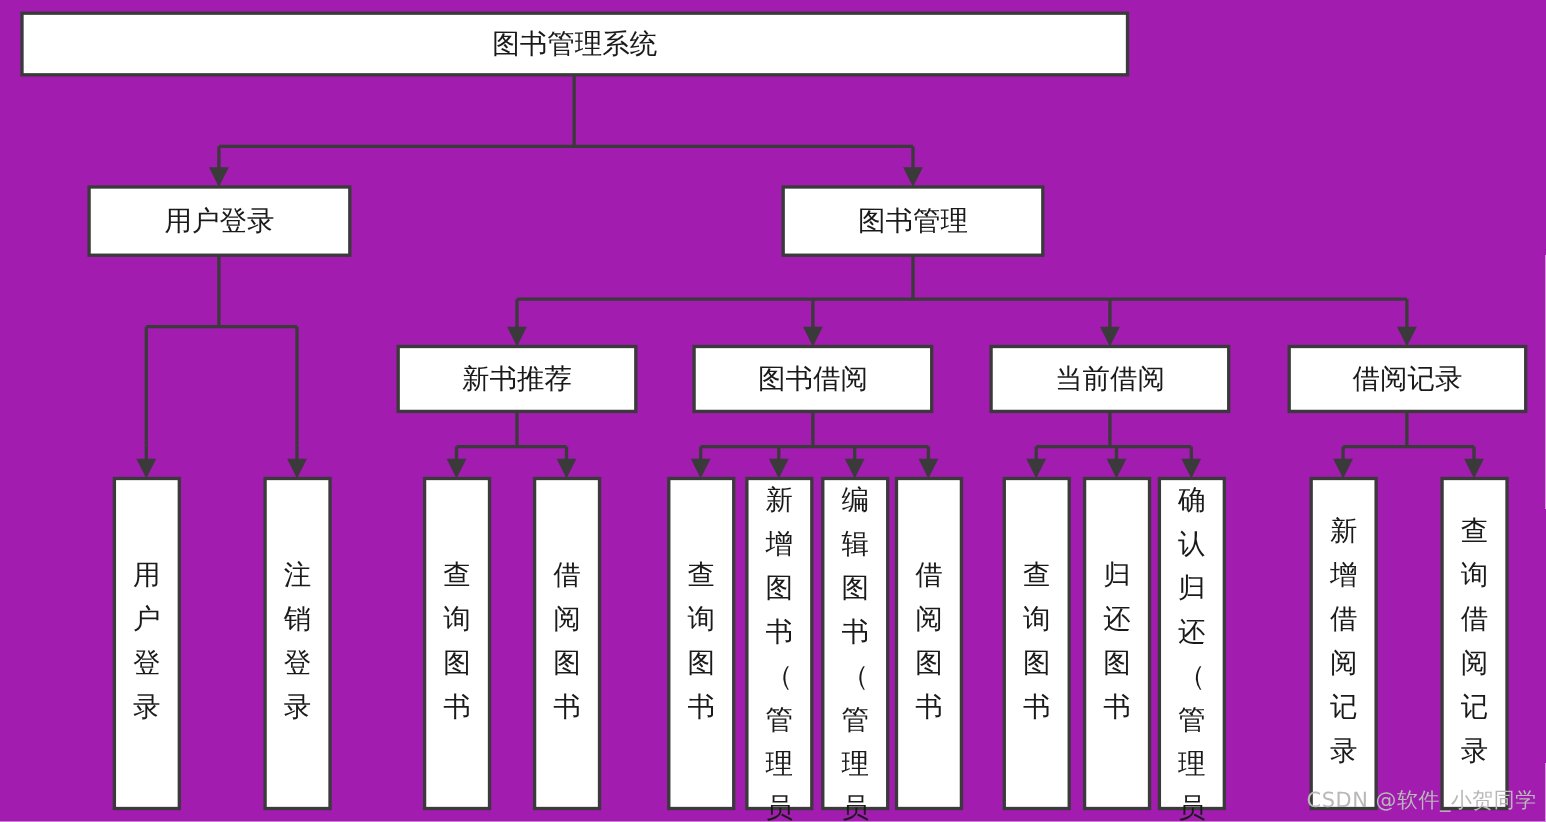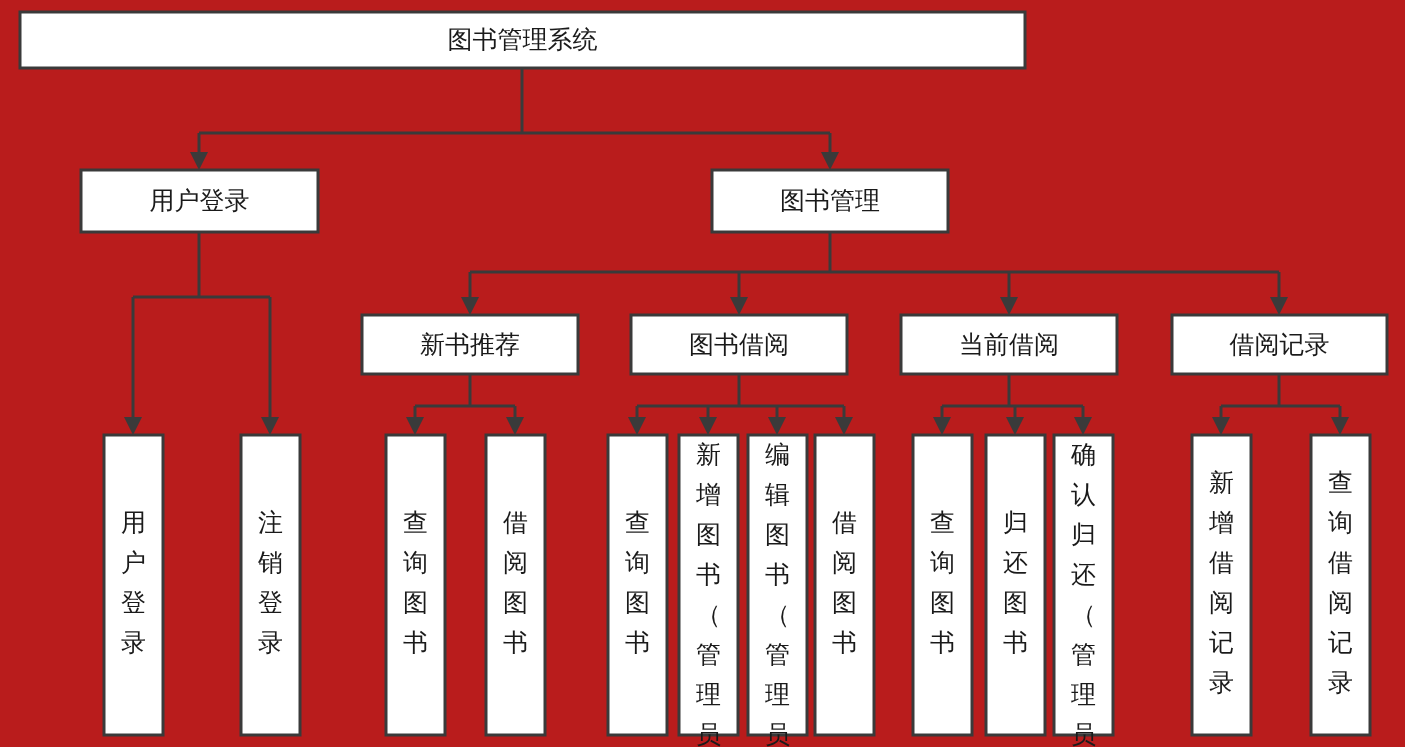--- a/index.html
+++ b/index.html
@@ -7,21 +7,21 @@
     padding: 0;
     background: #ffffff;
   }
   body {
     font-family: "DejaVu Sans", "Liberation Sans", sans-serif;
   }
   #diagram-root {
     position: relative;
     width: 1405px;
     height: 747px;
-    background: #b91c1c;
+    background: #a21caf;
     overflow: hidden;
   }
   svg.diagram-canvas {
     position: absolute;
     left: 0;
     top: 0;
     width: 1405px;
     height: 747px;
   }
   .node-box {
@@ -203,14 +203,15 @@
           <text x="1221.5" class="node-label-vertical"><tspan x="1221.5" y="491">新</tspan><tspan x="1221.5" y="531">增</tspan><tspan x="1221.5" y="571">借</tspan><tspan x="1221.5" y="611">阅</tspan><tspan x="1221.5" y="651">记</tspan><tspan x="1221.5" y="691">录</tspan></text>
         </g>
         <g>
           <rect x="1311" y="435" width="59" height="300" class="node-box"></rect>
           <text x="1340.5" class="node-label-vertical"><tspan x="1340.5" y="491">查</tspan><tspan x="1340.5" y="531">询</tspan><tspan x="1340.5" y="571">借</tspan><tspan x="1340.5" y="611">阅</tspan><tspan x="1340.5" y="651">记</tspan><tspan x="1340.5" y="691">录</tspan></text>
         </g>
       </g>
 
   </svg>
 
+  <div class="watermark-text">CSDN @软件_小贺同学</div>
 
 </div>
 
 </body></html>

